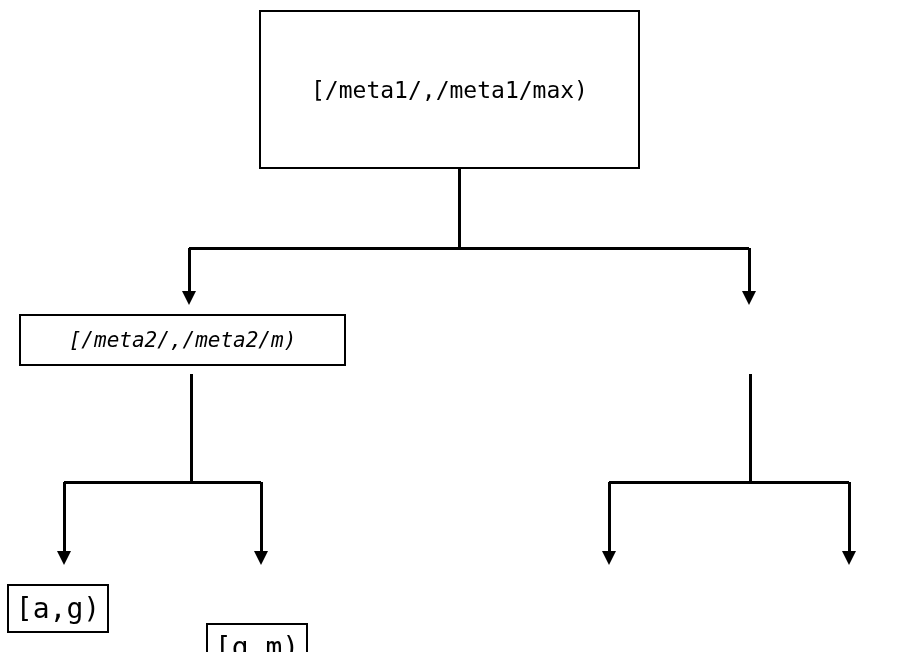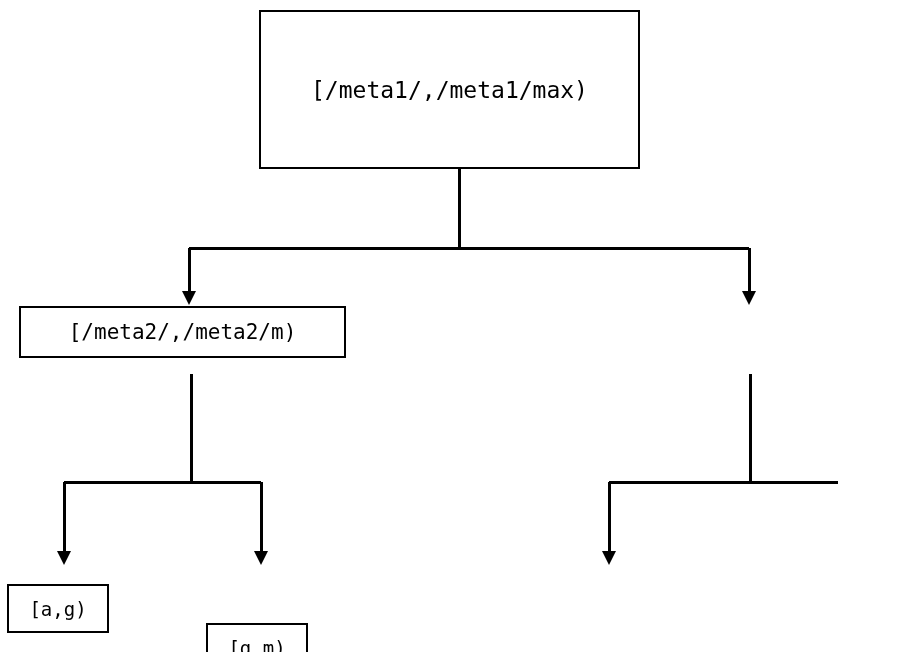--- a/index.html
+++ b/index.html
@@ -8,20 +8,21 @@
     padding: 0;
     background: #ffffff;
   }
   #canvas {
     position: relative;
     width: 838px;
     height: 652px;
     background: #ffffff;
     overflow: hidden;
     font-family: "DejaVu Sans Mono", "Liberation Mono", monospace;
+    padding-left: 36px;
   }
   #connectors {
     position: absolute;
     left: 0;
     top: 0;
     width: 912px;
     height: 652px;
     pointer-events: none;
   }
   .node {
@@ -46,41 +47,42 @@
     left: 259px;
     top: 10px;
     width: 381px;
     height: 159px;
   }
   .node-root .node-label {
     font-size: 23px;
   }
   
   .node-l2 {
-    top: 306px;
+    top: 314px;
     height: 52px;
+    font-style: italic;
   }
   .node-l2-left {
     left: 19px;
     width: 327px;
   }
   .node-l2-right {
     left: 579px;
     width: 314px;
   }
   .node-l2 .node-label {
     font-size: 21px;
   }
   
   .node-leaf {
     top: 584px;
     height: 49px;
   }
   .node-leaf .node-label {
-    font-size: 19px;
+    font-size: 28px;
   }
   .leaf-ag    { left: 7px;   width: 102px; }
   .leaf-gm    { left: 206px; width: 102px; margin-top: 39px; }
   .leaf-ms    { left: 551px; width: 102px; }
   .leaf-smax  { left: 776px; width: 122px; }
 </style>
 </head>
 <body>
 
 <div id="canvas">

